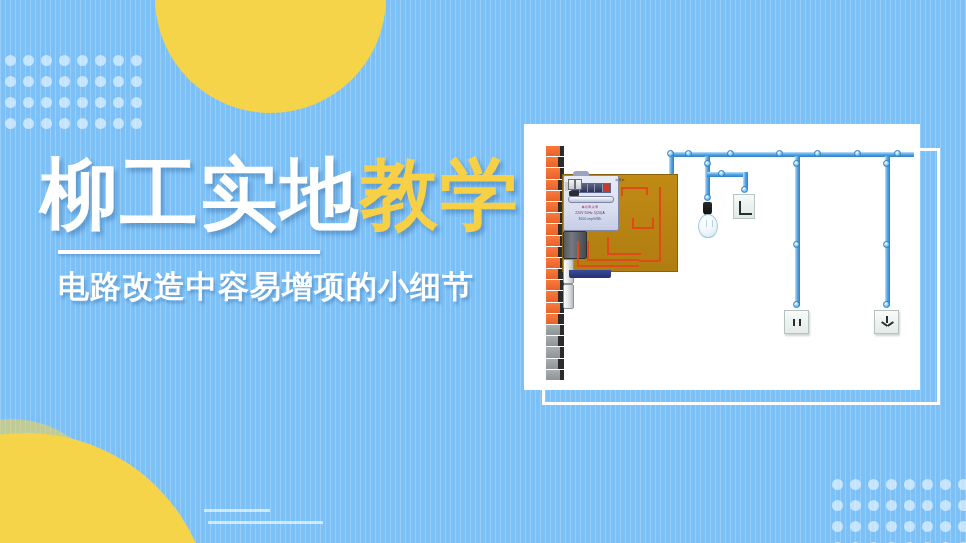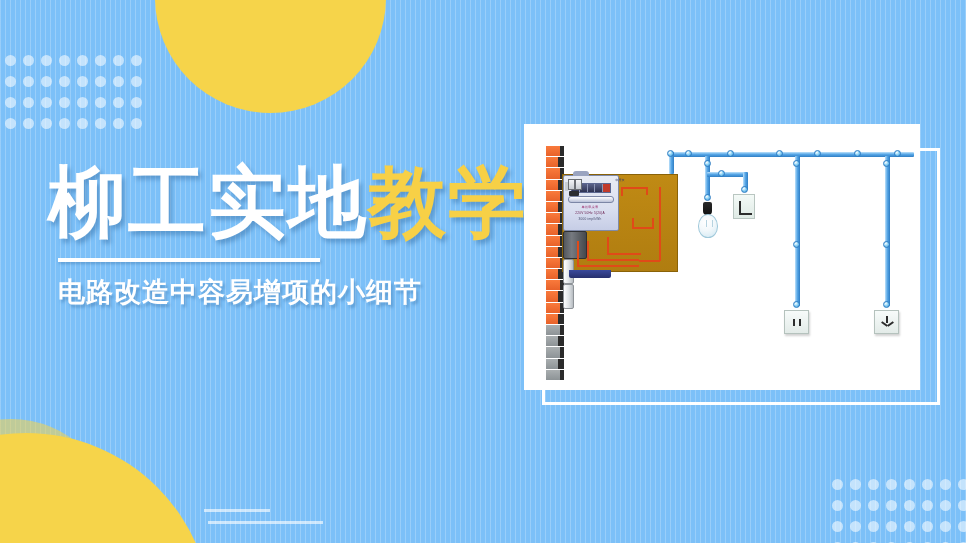--- a/index.html
+++ b/index.html
@@ -72,42 +72,42 @@
   .hline-b { left: 208px; top: 521px; width: 115px; }
 
   
   .headline-block {
     position: absolute;
     left: 40px;
     top: 152px;
     width: 470px;
   }
   .main-title {
-    margin: 8px;
+    margin: 0;
     font-size: 78px;
     line-height: 1.08;
     font-weight: bold;
     letter-spacing: 2px;
     white-space: nowrap;
     text-shadow: 3px 4px 4px rgba(40,95,150,0.40);
   }
   .main-title .seg-white { color: #ffffff; }
   .main-title .seg-accent { color: #f7d046; }
 
   .title-divider {
     margin: 14px 0 0 18px;
     width: 262px;
     height: 4px;
     background: #ffffff;
     box-shadow: 1px 2px 3px rgba(40,95,150,0.35);
   }
 
   .sub-title {
     margin: 12px 0 0 18px;
-    font-size: 27px;
+    font-size: 31px;
     font-weight: bold;
     color: #ffffff;
     letter-spacing: 1px;
     white-space: nowrap;
     text-shadow: 2px 3px 3px rgba(40,95,150,0.38);
   }
 
   
   .photo-bracket {
     position: absolute;

